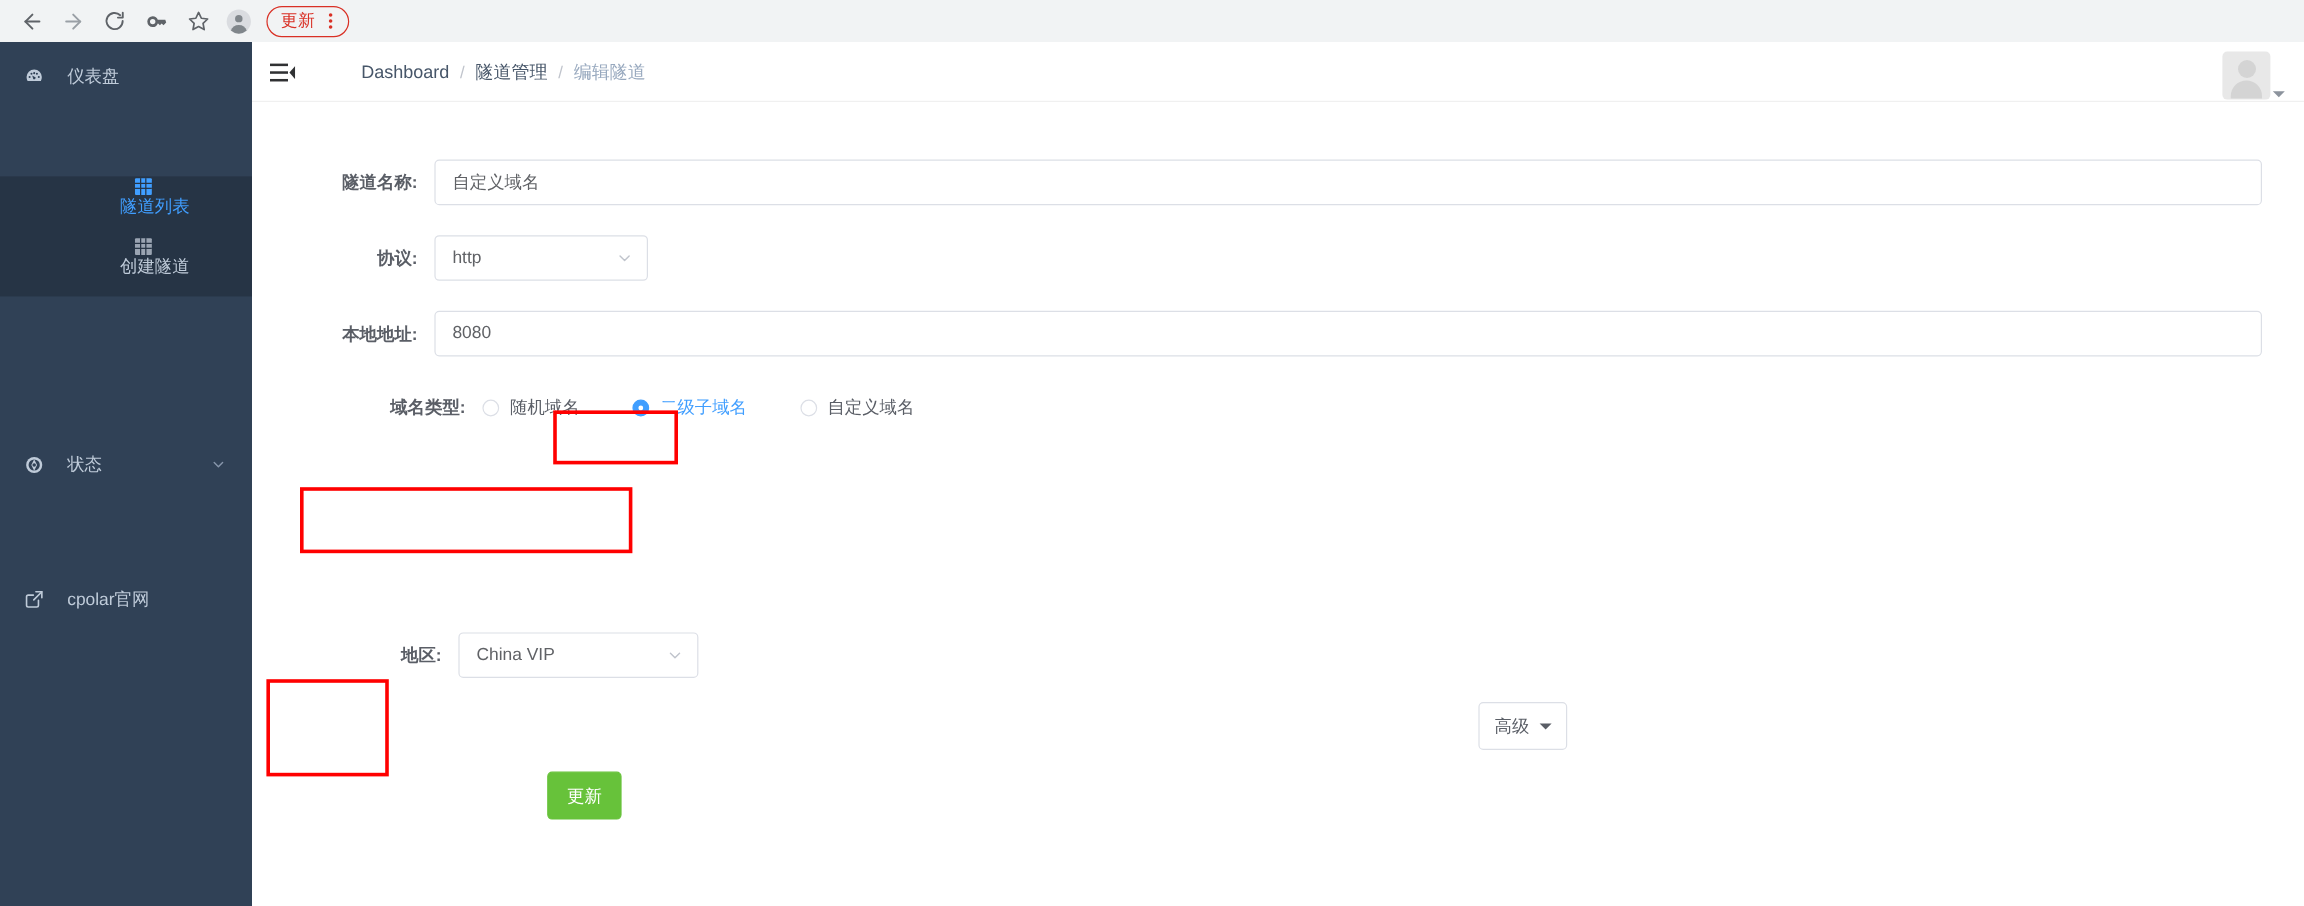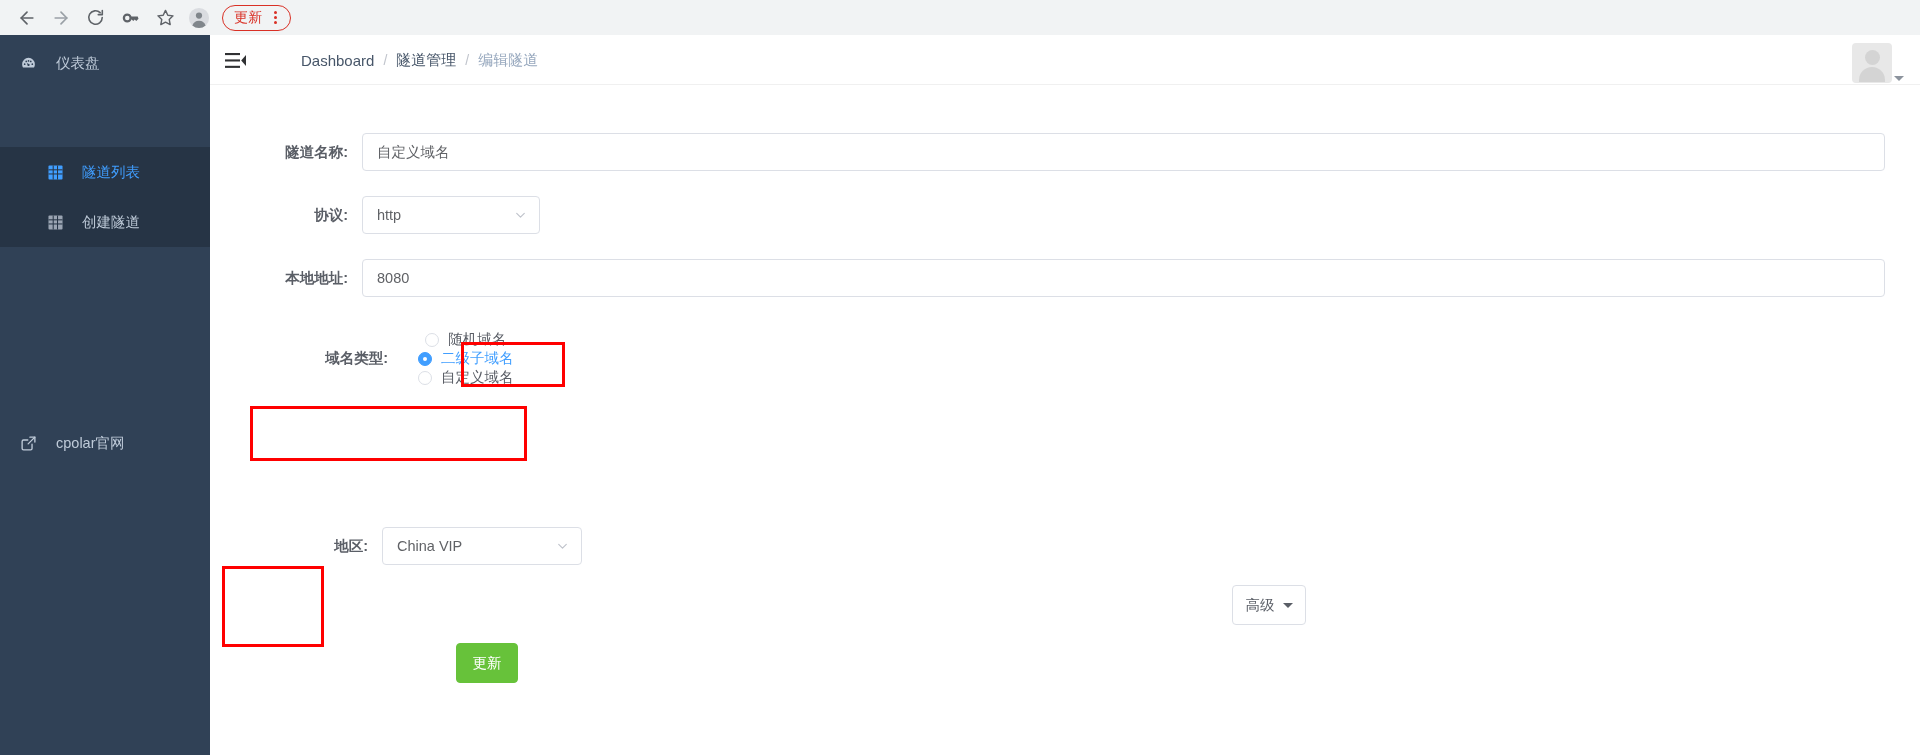--- a/index.html
+++ b/index.html
@@ -121,20 +121,21 @@
     display: flex;
   }
   .submenu { background: #263445; }
   .sub-item {
     height: 50px;
     display: flex;
     align-items: center;
     padding-left: 48px;
     font-size: 14.5px;
     color: #bfcbd9;
+    flex-direction: column;
   }
   .sub-item.active { color: #409eff; }
   .sub-item .si-icon {
     width: 22px; height: 16px;
     margin-right: 12px;
     display: flex; align-items: center;
     flex: 0 0 auto;
   }
 
   
@@ -237,21 +238,21 @@
     width: 178px;
     position: relative;
     padding-right: 30px;
   }
   .el-select .caret {
     position: absolute;
     right: 12px; top: 50%;
     transform: translateY(-50%);
     display: flex;
   }
-  .radio-group { display: flex; align-items: center; flex-direction: column; }
+  .radio-group { display: flex; align-items: center; }
   .radio {
     display: flex;
     align-items: center;
     margin-right: 28px;
     font-size: 14.5px;
     color: #5a5e66;
   }
   .radio .dot {
     width: 14px; height: 14px;
     border-radius: 50%;
@@ -421,20 +422,36 @@
             <rect x="0.5" y="4.6" width="15" height="1.1" fill="#263445"></rect>
             <rect x="0.5" y="9.0" width="15" height="1.1" fill="#263445"></rect>
             <rect x="5.0" y="0.5" width="1.1" height="15" fill="#263445"></rect>
             <rect x="9.6" y="0.5" width="1.1" height="15" fill="#263445"></rect>
           </svg>
         </span>
         <span>创建隧道</span>
       </div>
     </div>
 
+    <div class="menu-item" style="top:212px;">
+      <span class="mi-icon">
+        <svg width="17" height="17" viewBox="0 0 24 24">
+          <circle cx="12" cy="12" r="9.5" fill="#bfcbd9"></circle>
+          <circle cx="12" cy="12" r="6.6" fill="#304156"></circle>
+          <path d="M12 5.2 L15.4 12 L12 18.8 L8.6 12 Z" fill="#bfcbd9"></path>
+          <circle cx="12" cy="12" r="2.1" fill="#304156"></circle>
+        </svg>
+      </span>
+      <span class="mi-label">状态</span>
+      <span class="arrow">
+        <svg width="12" height="12" viewBox="0 0 24 24" fill="none" stroke="#8796ab" stroke-width="2.4" stroke-linecap="round" stroke-linejoin="round">
+          <polyline points="5 9 12 16 19 9"></polyline>
+        </svg>
+      </span>
+    </div>
 
     <div class="menu-item" style="top:268px;">
       <span class="mi-icon">
         <svg width="17" height="17" viewBox="0 0 24 24" fill="none" stroke="#bfcbd9" stroke-width="1.9" stroke-linecap="round" stroke-linejoin="round">
           <path d="M17 13v6a2 2 0 0 1-2 2H5a2 2 0 0 1-2-2V9a2 2 0 0 1 2-2h6"></path>
           <polyline points="14 3 21 3 21 10"></polyline>
           <line x1="11.5" y1="12.5" x2="21" y2="3"></line>
         </svg>
       </span>
       <span class="mi-label">cpolar官网</span>

